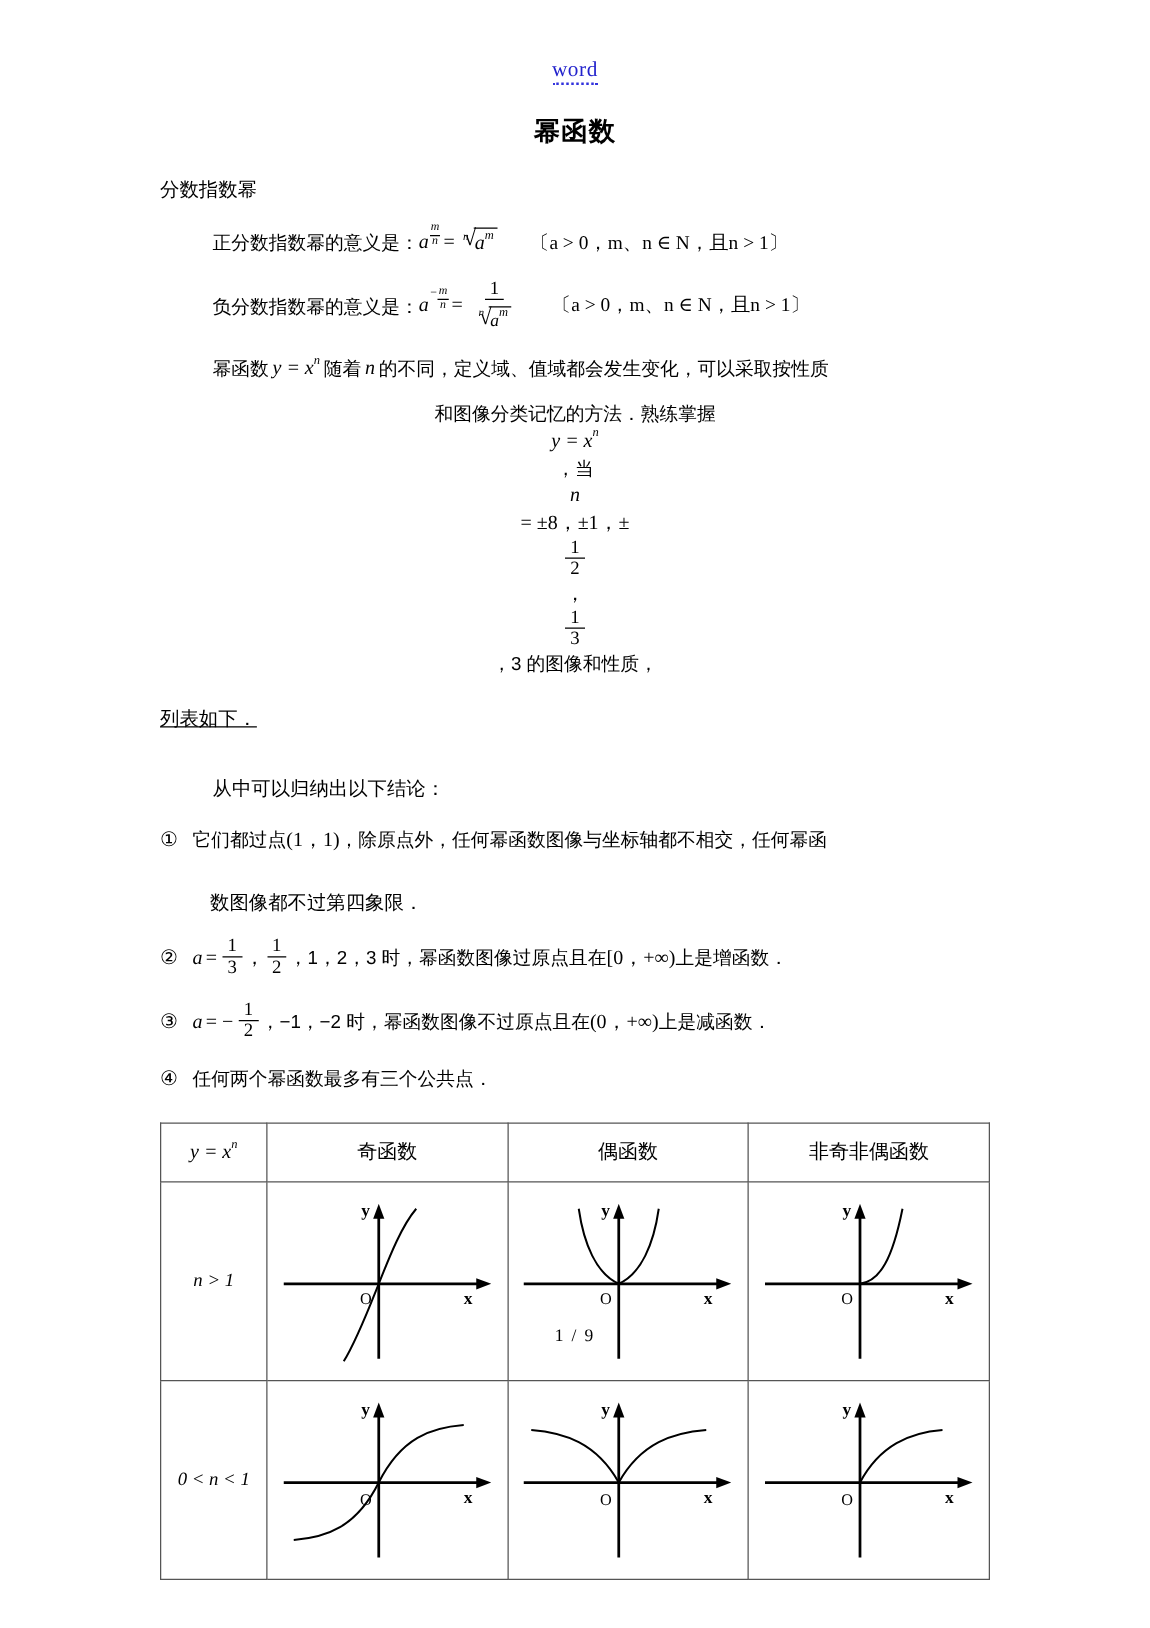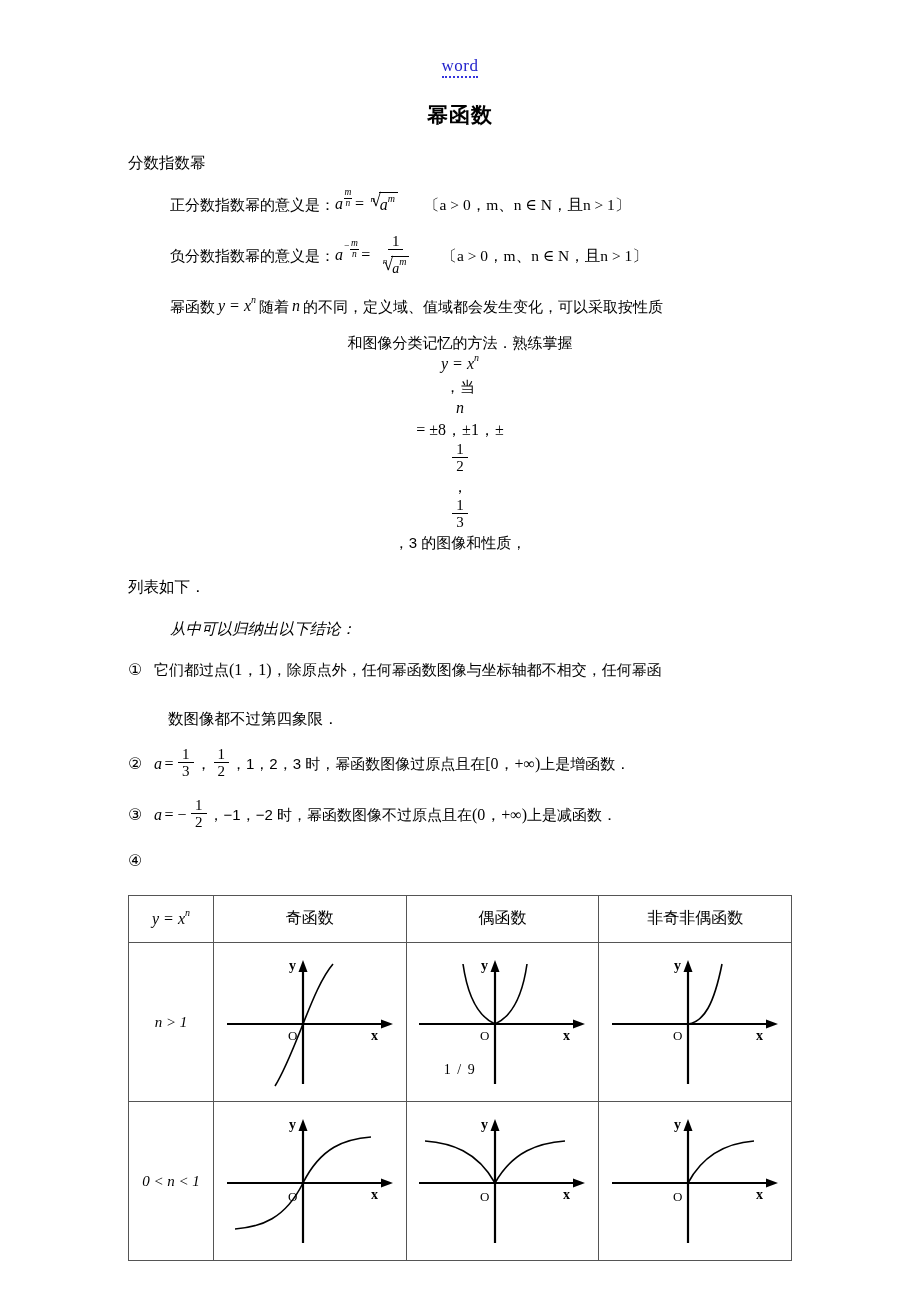--- a/index.html
+++ b/index.html
@@ -13,21 +13,21 @@
     font-family: "Liberation Sans", "DejaVu Sans", sans-serif;
     color: #000000;
     position: relative;
     overflow: hidden;
   }
   .page {
     position: relative;
     width: 920px;
     height: 1140px;
     box-sizing: border-box;
-    padding: 18px 128px;
+    padding: 8px 128px;
   }
 
   
   .watermark-wrap {
     text-align: center;
     padding-top: 38px;
     height: 26px;
   }
   .watermark {
     font-family: "Liberation Serif", "DejaVu Serif", serif;
@@ -279,23 +279,23 @@
         <span class="den">2</span>
       </span>
     <span class="mn">，</span>
     <span class="frac">
         <span class="num">1</span>
         <span class="den">3</span>
       </span>
     <span class="cn">，3 的图像和性质，</span>
   </div>
 
-  <div class="para" style="">列表如下．</div>
-
-  <div class="para" style="padding-left:42px;margin-top:18px;font-style:italic;">从中可以归纳出以下结论：</div>
+  <div class="para" style="text-decoration:underline;">列表如下．</div>
+
+  <div class="para" style="padding-left:42px;margin-top:32px;">从中可以归纳出以下结论：</div>
 
   <div class="list-item">
     <span class="list-marker">①</span>
     <span class="cn">它们都过点</span>
     <span class="mn">(1，1)</span>
     <span class="cn">，除原点外，任何幂函数图像与坐标轴都不相交，任何幂函</span>
   </div>
   <div class="cont-line">数图像都不过第四象限．</div>
 
   <div class="list-item">
@@ -326,20 +326,21 @@
         <span class="den">2</span>
       </span>
     <span class="cn">，−1，−2 时，</span>
     <span class="cn">幂函数图像不过原点且在</span>
     <span class="mn">(0，+∞)</span>
     <span class="cn">上是减函数．</span>
   </div>
 
   <div class="list-item">
     <span class="list-marker">④</span>
+    <span class="cn">任何两个幂函数最多有三个公共点．</span>
   </div>
 
   <table class="fn-table">
     <thead>
       <tr>
         <th class="col-label">
           <span class="mi">y = x</span><span class="sup up">n</span>
         </th>
         <th>奇函数</th>
         <th>偶函数</th>

